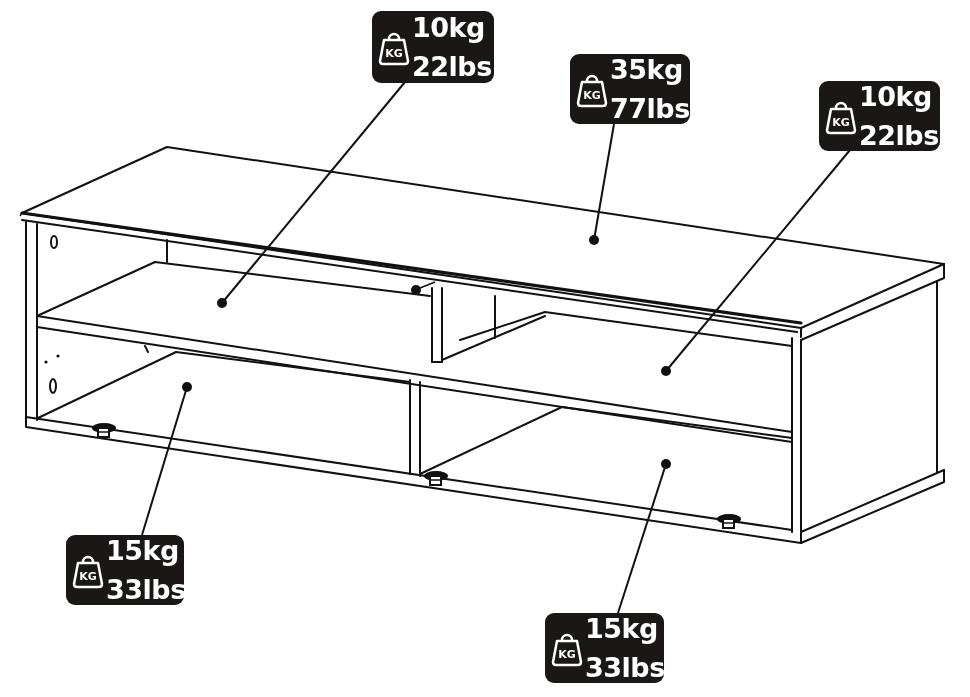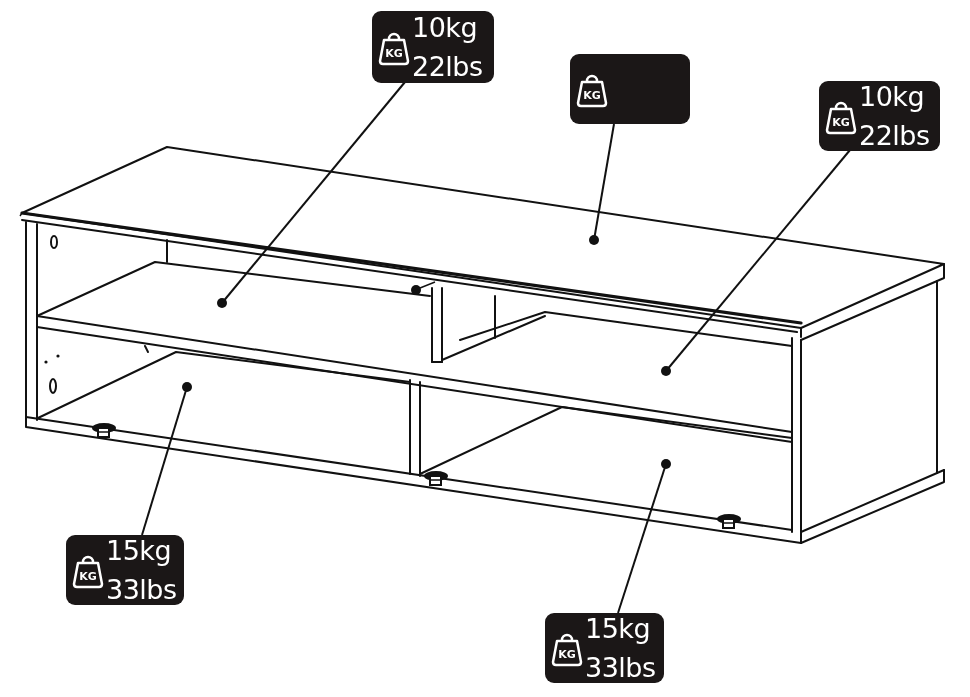--- a/index.html
+++ b/index.html
@@ -10,21 +10,21 @@
   .ln { stroke: #111; stroke-width: 2; fill: none; stroke-linejoin: round; stroke-linecap: round; }
   .ln-thick { stroke: #111; stroke-width: 3.2; fill: none; stroke-linecap: round; }
   .ln-thin { stroke: #111; stroke-width: 1.4; fill: none; }
   .face { fill: #ffffff; stroke: #111; stroke-width: 2; stroke-linejoin: round; }
   .leader { stroke: #111; stroke-width: 2; fill: none; }
   .dot { fill: #111; }
   .badge { position: absolute; background: #1b1717; border-radius: 9px;
            display: flex; align-items: center; padding: 0 6px 0 6px; box-sizing: border-box; }
   .badge .kg-icon { width: 32px; height: 40px; flex: 0 0 auto; margin-right: 2px; }
   .badge .txt { display: flex; flex-direction: column; justify-content: center;
-                color: #ffffff; font-family: "DejaVu Sans", sans-serif; font-weight: normal;
+                color: #ffffff; font-family: "DejaVu Sans", sans-serif; font-weight: bold;
                 line-height: 1.0; letter-spacing: -0.5px; }
   .badge .txt span { font-size: 27px; display: block; }
   .badge .txt span + span { margin-top: 12px; }
 </style>
 </head>
 <body>
 
 <div id="stage">
 
   <svg class="drawing" width="970" height="697" viewBox="0 0 970 697">
@@ -141,20 +141,24 @@
       <span>22lbs</span>
     </div>
   </div>
 
   <div class="badge" id="badge-1" style="left:570px;top:54px;width:120px;height:70px;">
     <svg class="kg-icon" viewBox="0 0 32 40">
       <path d="M11,12 A5,5 0 1 1 21,12" fill="none" stroke="#fff" stroke-width="2.5"></path>
       <path d="M6,13 L26,13 L30,34 Q30,37 27,37 L5,37 Q2,37 2,34 Z" fill="none" stroke="#fff" stroke-width="2.5" stroke-linejoin="round"></path>
       <text x="16" y="30" text-anchor="middle" fill="#fff" font-size="11" font-weight="bold" font-family="DejaVu Sans, sans-serif">KG</text>
     </svg>
+    <div class="txt">
+      <span>35kg</span>
+      <span>77lbs</span>
+    </div>
   </div>
 
   <div class="badge" id="badge-2" style="left:819px;top:81px;width:121px;height:70px;">
     <svg class="kg-icon" viewBox="0 0 32 40">
       <path d="M11,12 A5,5 0 1 1 21,12" fill="none" stroke="#fff" stroke-width="2.5"></path>
       <path d="M6,13 L26,13 L30,34 Q30,37 27,37 L5,37 Q2,37 2,34 Z" fill="none" stroke="#fff" stroke-width="2.5" stroke-linejoin="round"></path>
       <text x="16" y="30" text-anchor="middle" fill="#fff" font-size="11" font-weight="bold" font-family="DejaVu Sans, sans-serif">KG</text>
     </svg>
     <div class="txt">
       <span>10kg</span>

